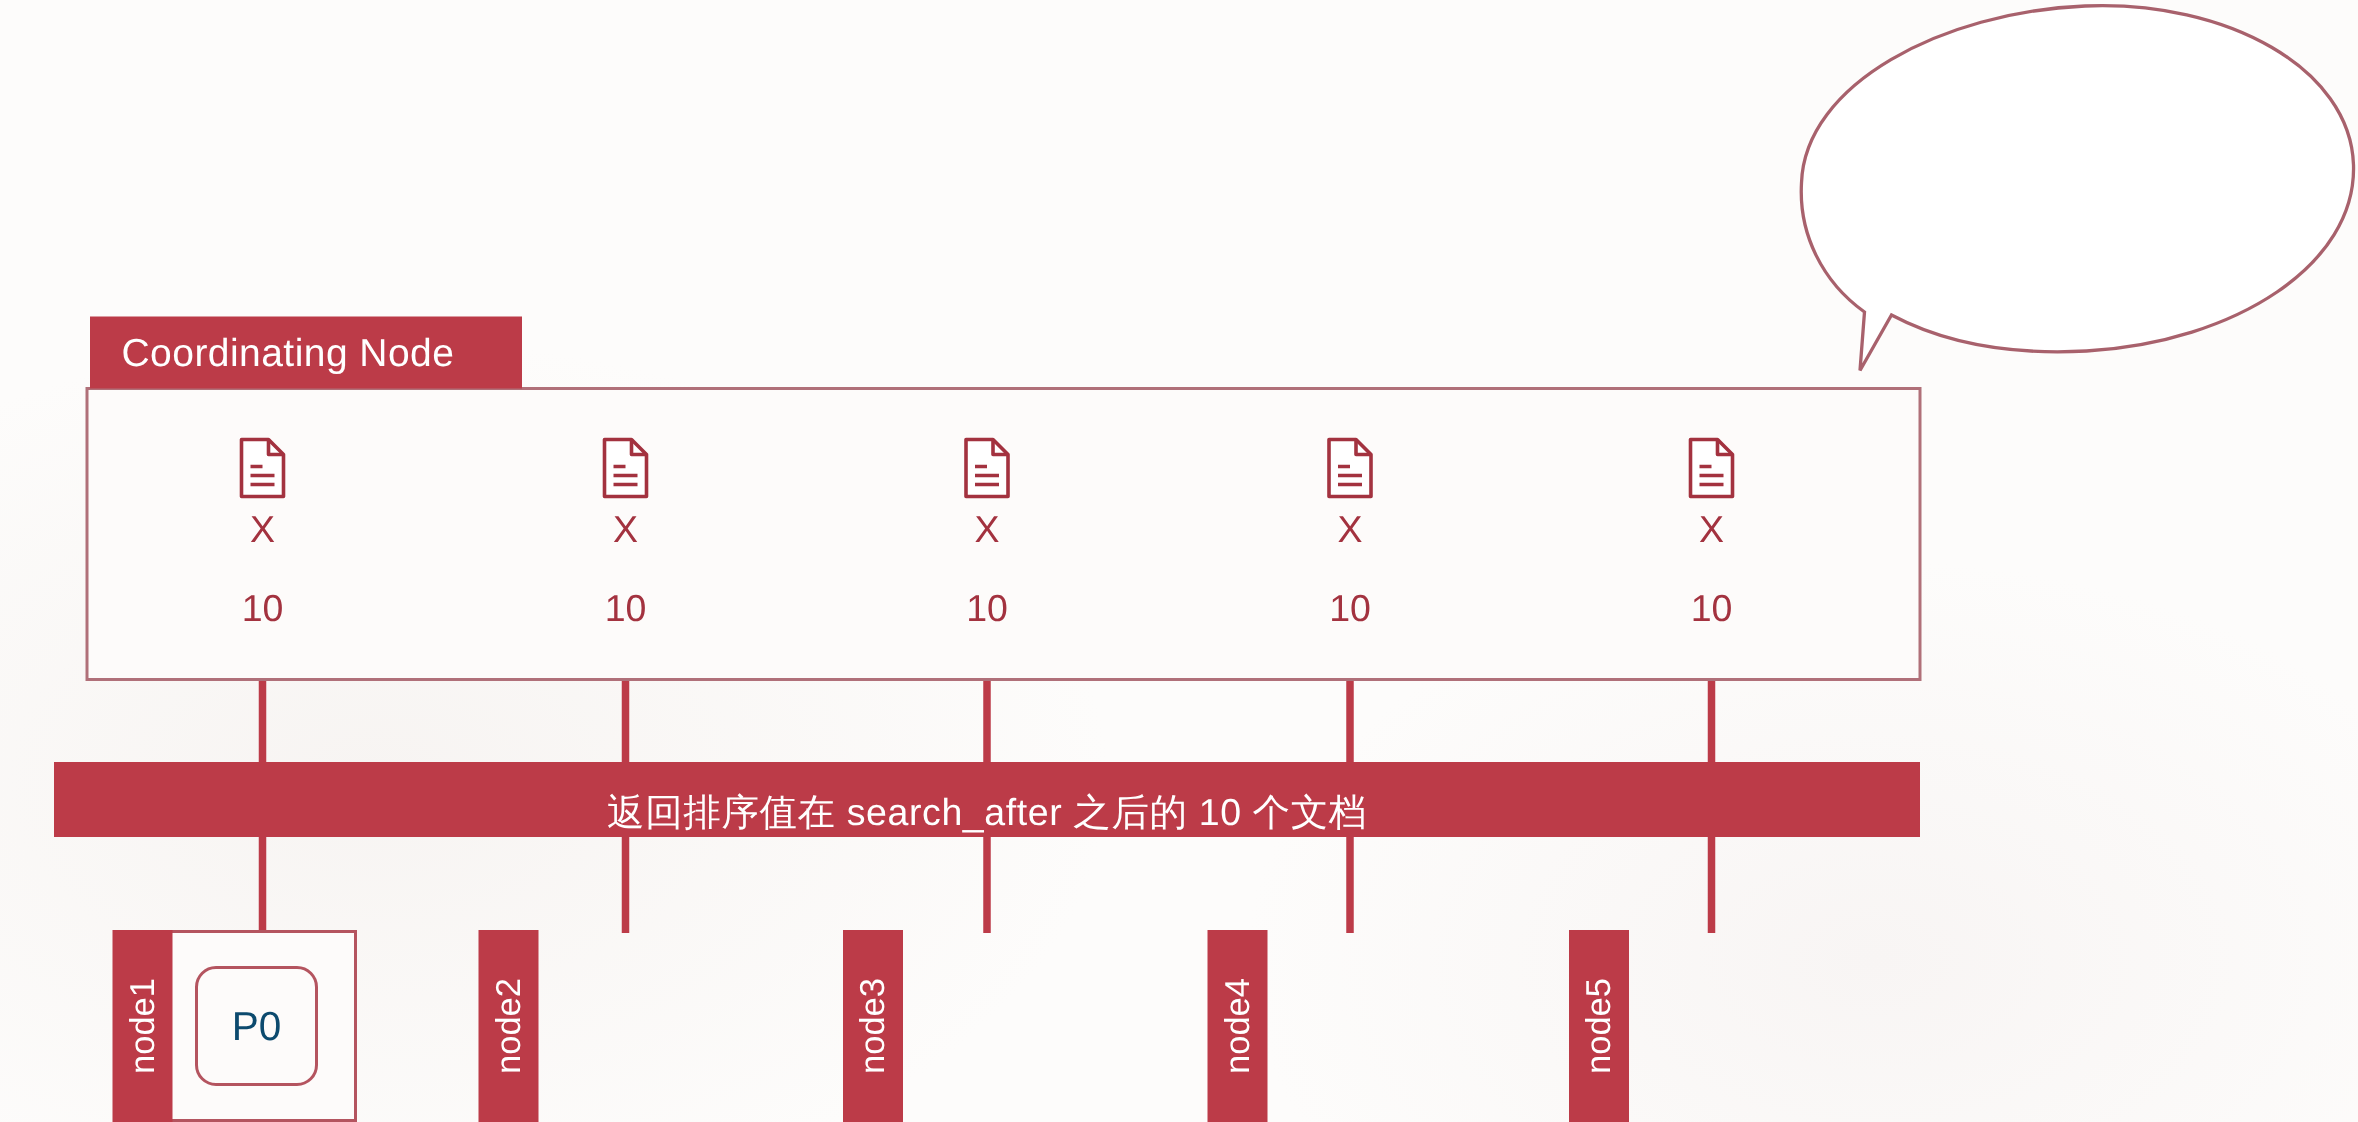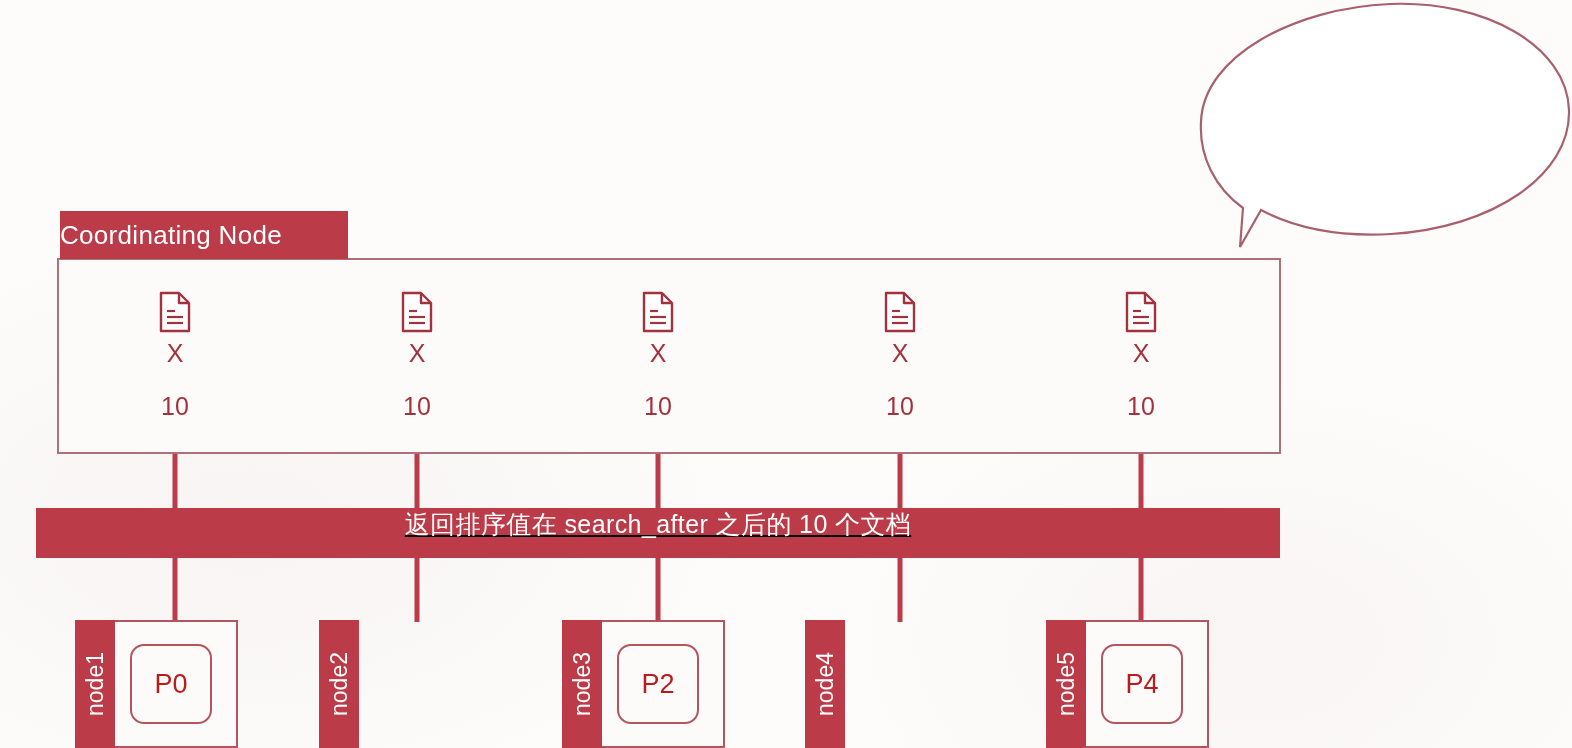--- a/index.html
+++ b/index.html
@@ -22,32 +22,32 @@
   .bubble-wrap{position:absolute;left:1185px;top:0px;width:390px;height:260px;}
 
   
   .coord-box{
     position:absolute;left:57px;top:258px;width:1224px;height:196px;
     border:2px solid #b07079;background:#fdfbfa;box-sizing:border-box;
   }
   .coord-tab{
     position:absolute;left:60px;top:211px;width:288px;height:48px;
     background:#bc3b48;color:#fff;font-size:26px;
-    display:flex;align-items:center;box-sizing:border-box;
+    display:flex;align-items:center;padding-left:21px;box-sizing:border-box;
     letter-spacing:.3px;
   }
   .doc-col{position:absolute;top:291px;width:90px;text-align:center;}
   .doc-icon{display:block;margin:0 auto;}
   .doc-x{color:#a3323f;font-size:25px;line-height:1;margin-top:8px;}
   .doc-n{color:#a3323f;font-size:25px;line-height:1;margin-top:28px;}
 
   
   .banner{
     position:absolute;left:36px;top:508px;width:1244px;height:50px;
-    background:#bc3b48;display:flex;align-items:flex-start;justify-content:center;text-decoration:underline;
+    background:#bc3b48;display:flex;align-items:flex-end;justify-content:center;
   }
   .banner span{color:#fff;font-size:25px;letter-spacing:.4px;}
 
   
   .node{position:absolute;top:620px;height:128px;}
   .node-tab{
     position:absolute;left:0;top:0;width:40px;height:128px;
     background:#bc3b48;
   }
   .node-tab span{
@@ -56,21 +56,21 @@
     color:#fff;font-size:23px;white-space:nowrap;
   }
   .node-body{
     position:absolute;left:29px;top:0;width:134px;height:128px;
     border:2px solid #b4545f;background:#fdfbfa;box-sizing:border-box;
   }
   .shard{
     position:absolute;left:50%;top:50%;transform:translate(-50%,-50%);
     width:78px;height:76px;border:2px solid #b4545f;border-radius:14px;
     display:flex;align-items:center;justify-content:center;
-    color:#b91c1c;font-size:27px;background:transparent;
+    color:#0c4a6e;font-size:27px;background:transparent;
   }
 </style>
 </head>
 <body>
 
 <div class="bg-wash"></div>
 
 <svg class="layer" width="1572" height="748" viewBox="0 0 1572 748">
   <g stroke="#bc3b48" stroke-width="5" fill="none">
 
@@ -183,34 +183,28 @@
   </div>
 </div>
 
 <div class="node" style="left:319px;width:192px">
   <div class="node-tab">
     <span>node2</span>
   </div>
 </div>
 
 <div class="node" style="left:562px;width:192px">
-  <div class="node-body">
-    <div class="shard">P2</div>
-  </div>
   <div class="node-tab">
     <span>node3</span>
   </div>
 </div>
 
 <div class="node" style="left:805px;width:192px">
   <div class="node-tab">
     <span>node4</span>
   </div>
 </div>
 
 <div class="node" style="left:1046px;width:192px">
-  <div class="node-body">
-    <div class="shard">P4</div>
-  </div>
   <div class="node-tab">
     <span>node5</span>
   </div>
 </div>
 
 </body></html>

